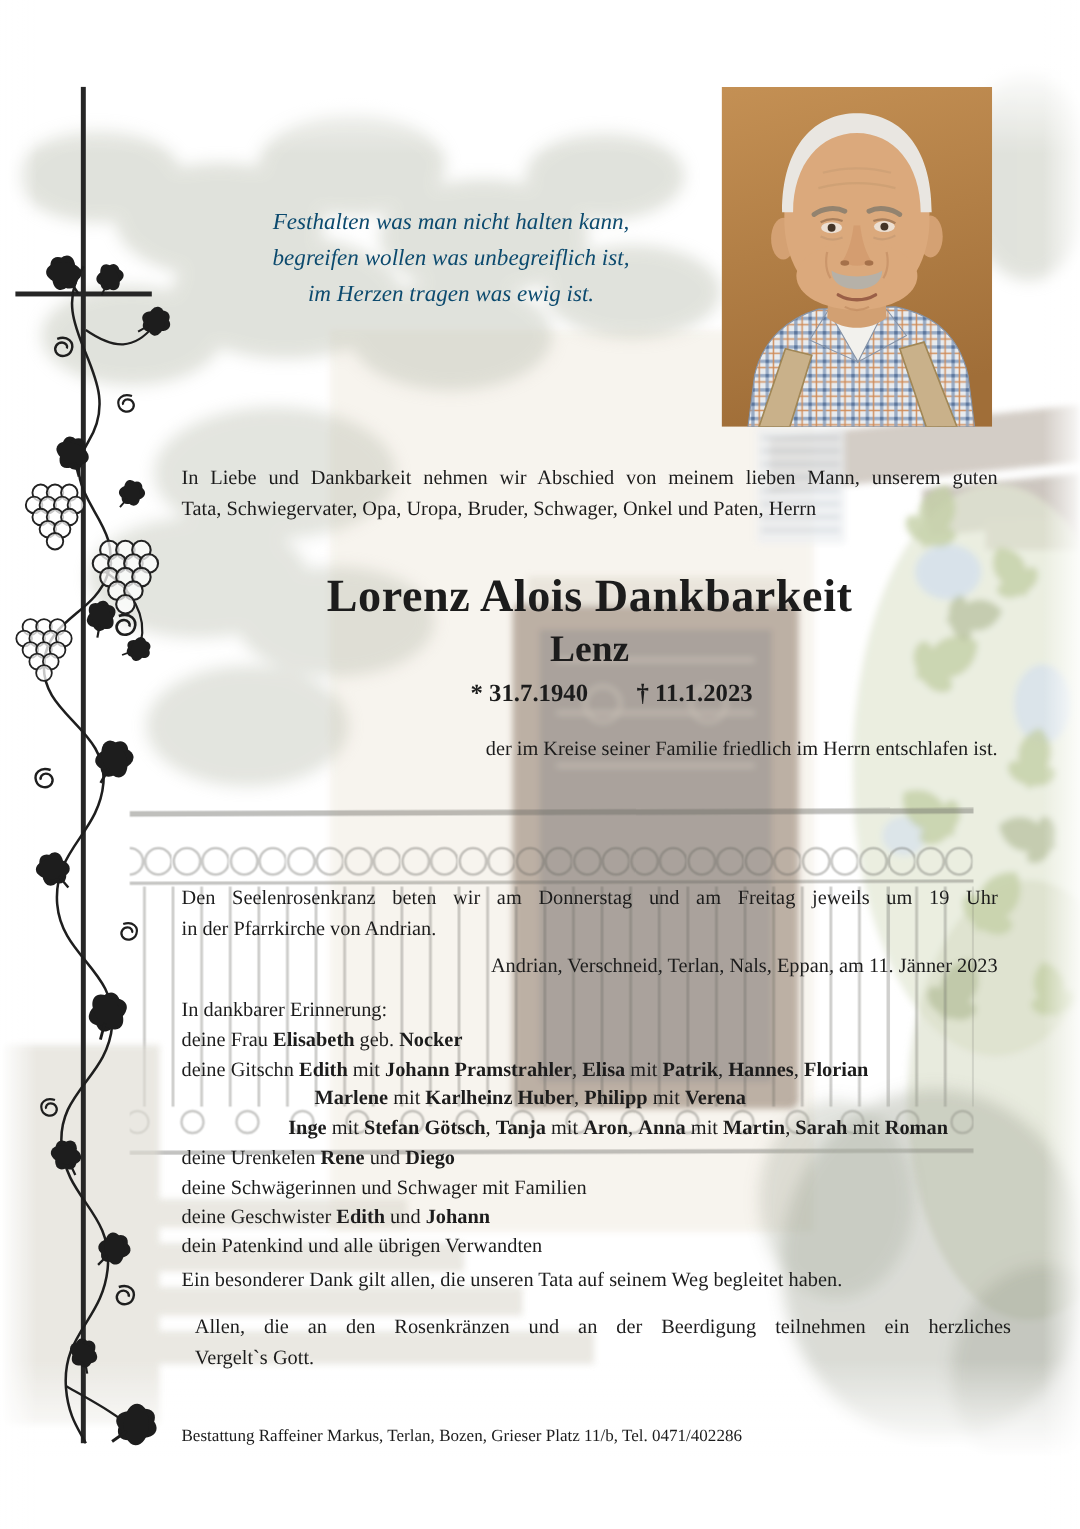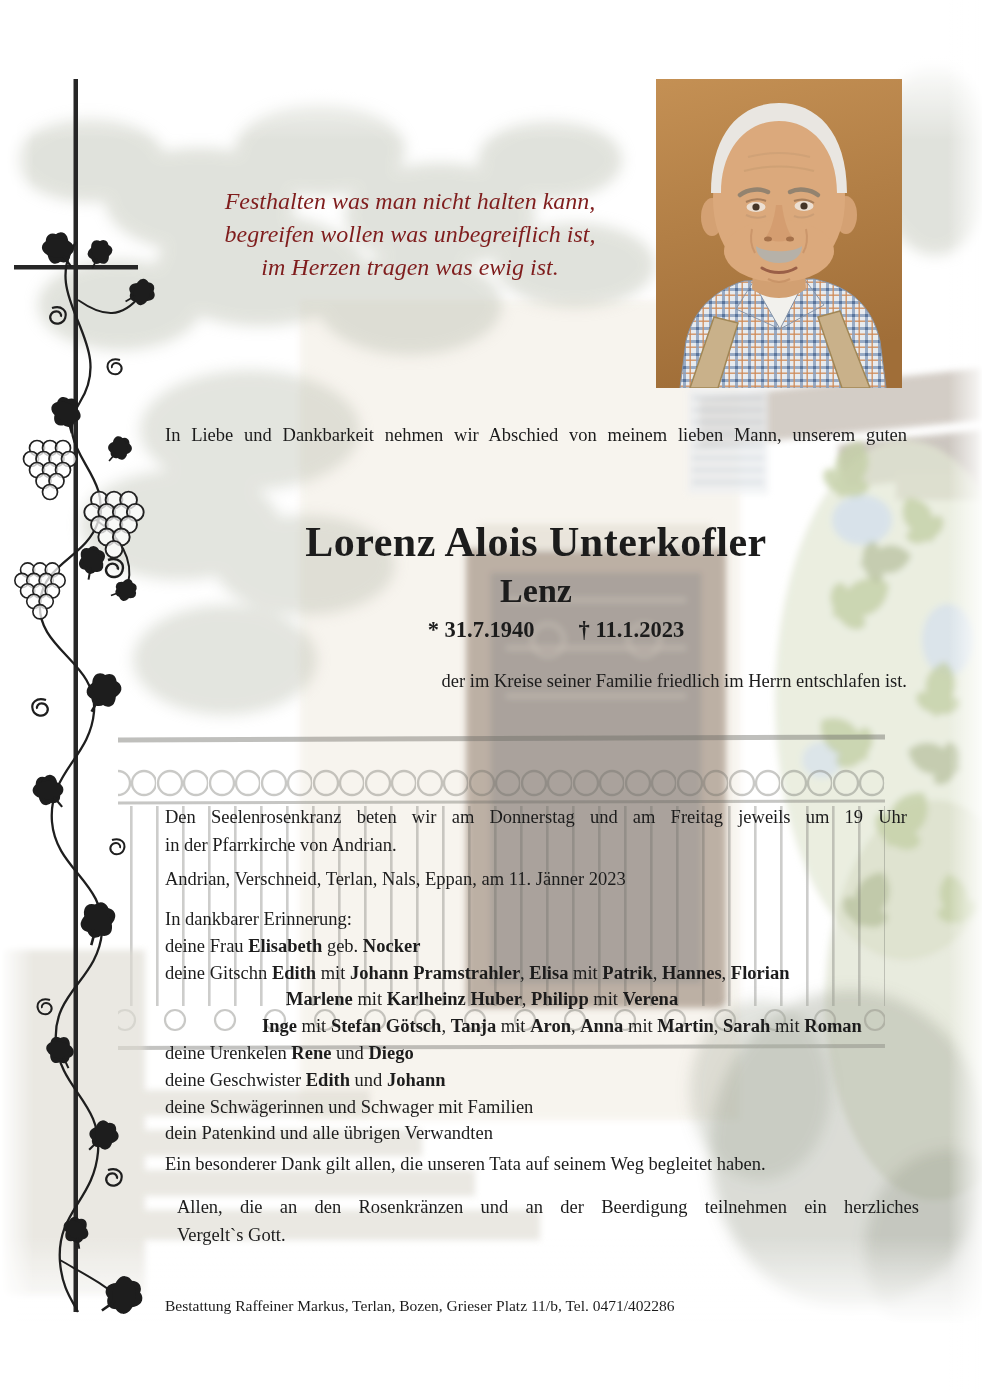--- a/index.html
+++ b/index.html
@@ -11,32 +11,32 @@
   .bg-svg{left:0;top:0;z-index:0;}
   .fade{z-index:1;pointer-events:none;}
   .fade-top{left:0;top:0;width:982px;height:140px;background:linear-gradient(#ffffff 55px,rgba(255,255,255,0));}
   .fade-bottom{left:0;top:1235px;width:982px;height:155px;background:linear-gradient(rgba(255,255,255,0),#ffffff 58%);}
   .fade-left{left:0;top:0;width:34px;height:1390px;background:linear-gradient(90deg,#ffffff,rgba(255,255,255,0));}
   .fade-right{left:948px;top:0;width:34px;height:1390px;background:linear-gradient(270deg,rgba(255,255,255,0.85),rgba(255,255,255,0));}
   .veil{left:0;top:0;width:982px;height:1390px;background:rgba(255,255,255,0.16);z-index:1;pointer-events:none;}
   .ornament{left:0;top:0;z-index:2;}
   .photo{left:656px;top:79px;width:246px;height:309px;z-index:2;}
   .txt{z-index:3;}
-  .quote{left:130px;top:185px;width:560px;text-align:center;font-style:italic;font-size:24px;line-height:33px;color:#7f1d1d;}
+  .quote{left:130px;top:185px;width:560px;text-align:center;font-style:italic;font-size:21px;line-height:33px;color:#0c4a6e;}
   .para{left:165px;width:742px;font-size:18.5px;line-height:27.5px;}
   .jl{text-align:justify;text-align-last:justify;}
   .intro{top:422px;}
   .name{left:165px;top:519px;width:742px;text-align:center;font-weight:bold;font-size:42px;line-height:46px;letter-spacing:0.5px;}
   .nickname{left:165px;top:573px;width:742px;text-align:center;font-weight:bold;font-size:34px;line-height:36px;}
   .dates{left:165px;top:617px;width:742px;text-align:center;font-weight:bold;font-size:22.5px;line-height:26px;}
   .dates .birth{margin-right:44px;margin-left:40px;}
   .p-entschlafen{top:668px;text-align:right;}
   .p-trauer{top:711px;}
   .p-seelen{top:804px;}
-  .p-orte{top:866px;}
+  .p-orte{top:866px;text-align:right;}
   .family{left:165px;top:906px;width:780px;font-size:18.5px;line-height:26.8px;}
   .fline{white-space:nowrap;}
   .ind1{padding-left:121px;}
   .ind2{padding-left:97px;}
   .b{font-weight:bold;}
   .p-dank{top:1151px;}
   .p-vergelt{top:1194px;margin-left:12px;}
   .footer{left:165px;top:1296px;width:700px;font-size:15.5px;line-height:20px;}
 </style>
 </head>
@@ -282,23 +282,24 @@
   </svg>
 
   <div class="abs txt quote">
     <div>Festhalten was man nicht halten kann,</div>
     <div>begreifen wollen was unbegreiflich ist,</div>
     <div>im Herzen tragen was ewig ist.</div>
   </div>
 
   <div class="abs txt para intro">
     <div class="jl">In Liebe und Dankbarkeit nehmen wir Abschied von meinem lieben Mann, unserem guten</div>
-  </div>
-
-  <div class="abs txt name">Lorenz Alois Unterkofler</div>
+    <div>Tata, Schwiegervater, Opa, Uropa, Bruder, Schwager, Onkel und Paten, Herrn</div>
+  </div>
+
+  <div class="abs txt name">Lorenz Alois Dankbarkeit</div>
   <div class="abs txt nickname">Lenz</div>
   <div class="abs txt dates">
     <span class="birth">* 31.7.1940</span><span>† 11.1.2023</span>
   </div>
 
   <div class="abs txt para p-entschlafen">der im Kreise seiner Familie friedlich im Herrn entschlafen ist.</div>
 
 
   <div class="abs txt para p-seelen">
     <div class="jl">Den Seelenrosenkranz beten wir am Donnerstag und am Freitag jeweils um 19 Uhr</div>
@@ -307,22 +308,22 @@
 
   <div class="abs txt para p-orte">Andrian, Verschneid, Terlan, Nals, Eppan, am 11. Jänner 2023</div>
 
   <div class="abs txt family">
     <div class="fline">In dankbarer Erinnerung:</div>
     <div class="fline"><span>deine Frau </span><span class="b">Elisabeth</span><span> geb. </span><span class="b">Nocker</span></div>
     <div class="fline"><span>deine Gitschn </span><span class="b">Edith</span><span> mit </span><span class="b">Johann Pramstrahler</span><span>, </span><span class="b">Elisa</span><span> mit </span><span class="b">Patrik</span><span>, </span><span class="b">Hannes</span><span>, </span><span class="b">Florian</span></div>
     <div class="fline ind1"><span class="b">Marlene</span><span> mit </span><span class="b">Karlheinz Huber</span><span>, </span><span class="b">Philipp</span><span> mit </span><span class="b">Verena</span></div>
     <div class="fline ind2"><span class="b">Inge</span><span> mit </span><span class="b">Stefan Götsch</span><span>, </span><span class="b">Tanja</span><span> mit </span><span class="b">Aron</span><span>, </span><span class="b">Anna</span><span> mit </span><span class="b">Martin</span><span>, </span><span class="b">Sarah</span><span> mit </span><span class="b">Roman</span></div>
     <div class="fline"><span>deine Urenkelen </span><span class="b">Rene</span><span> und </span><span class="b">Diego</span></div>
+    <div class="fline"><span>deine Schwägerinnen und Schwager mit Familien</span></div>
     <div class="fline"><span>deine Geschwister </span><span class="b">Edith</span><span> und </span><span class="b">Johann</span></div>
-    <div class="fline"><span>deine Schwägerinnen und Schwager mit Familien</span></div>
     <div class="fline"><span>dein Patenkind und alle übrigen Verwandten</span></div>
   </div>
 
   <div class="abs txt para p-dank">Ein besonderer Dank gilt allen, die unseren Tata auf seinem Weg begleitet haben.</div>
 
   <div class="abs txt para p-vergelt">
     <div class="jl">Allen, die an den Rosenkränzen und an der Beerdigung teilnehmen ein herzliches</div>
     <div>Vergelt`s Gott.</div>
   </div>
 

